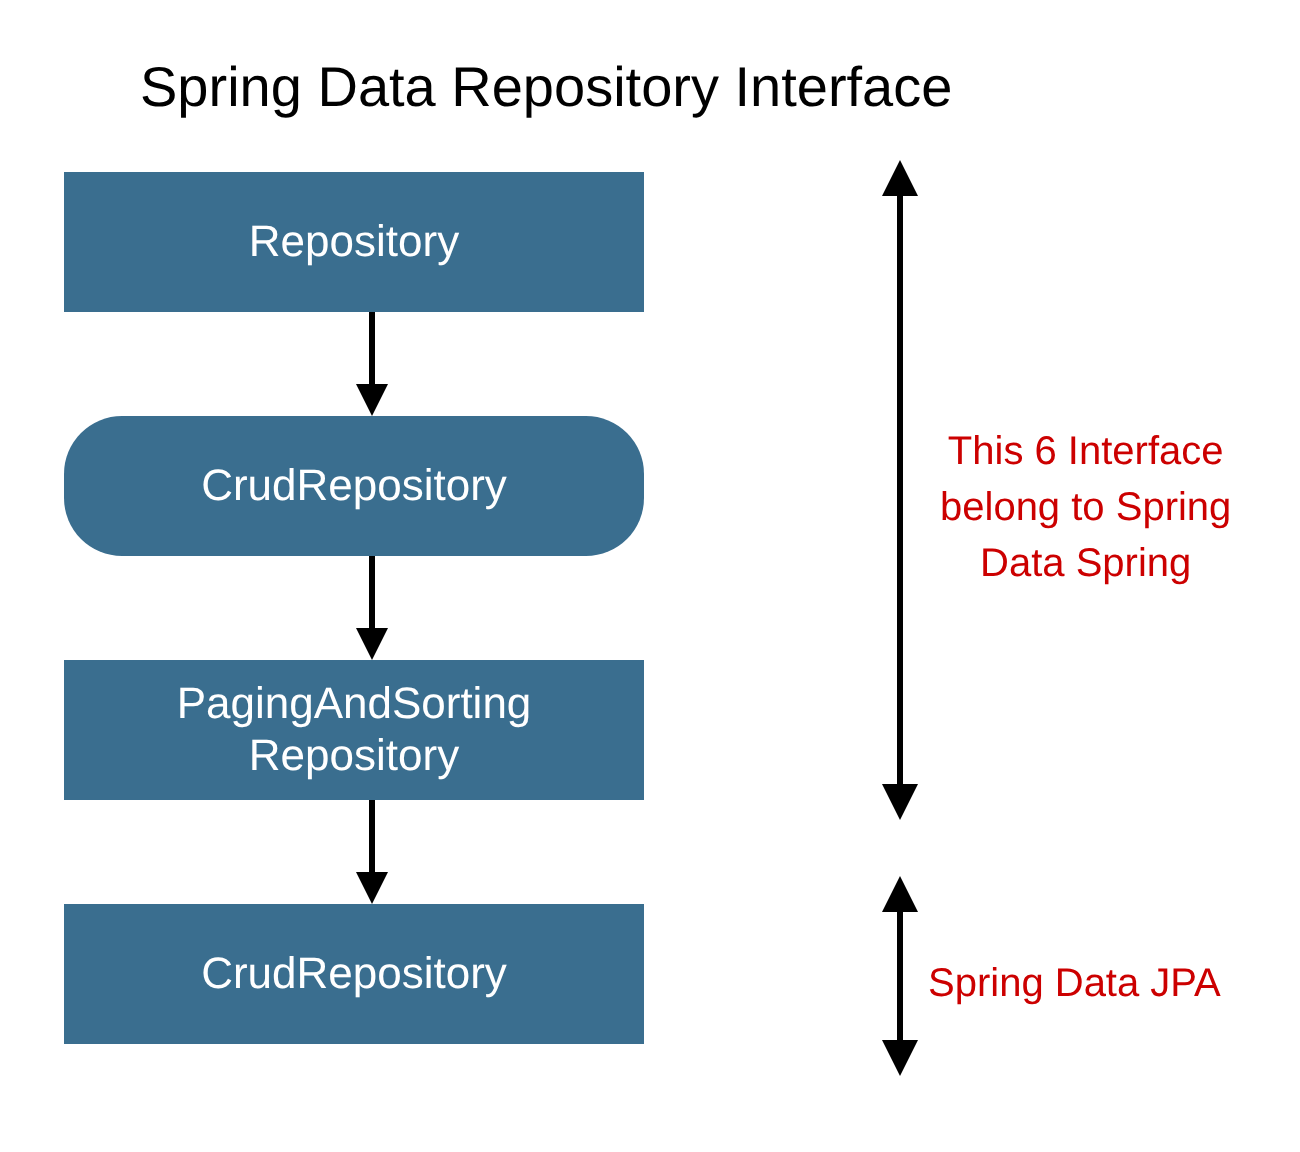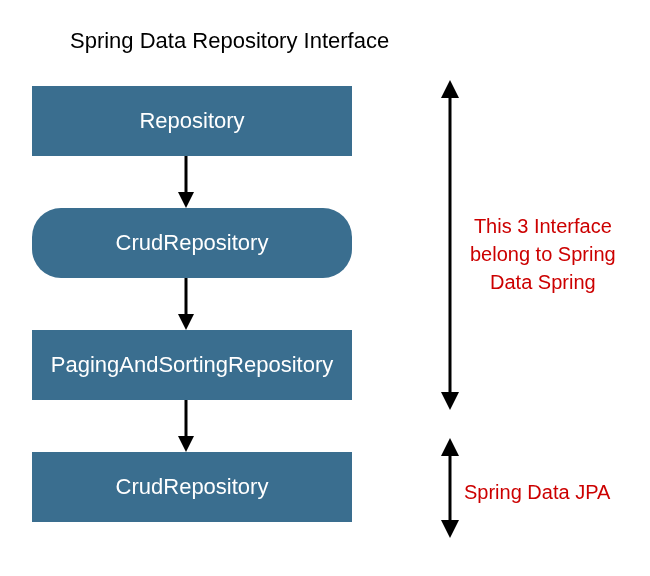--- a/index.html
+++ b/index.html
@@ -7,39 +7,39 @@
       font-family: -apple-system, BlinkMacSystemFont, "Segoe UI", Arial, sans-serif;
       background: #ffffff;
       width: 650px;
       height: 576px;
       position: relative;
     }
     .title {
       position: absolute;
       left: 70px;
       top: 28px;
-      font-size: 22px;
+      font-size: 28px;
       font-weight: 400;
       color: #000;
     }
     .box {
       position: absolute;
-      width: 320px;
+      width: 290px;
       height: 70px;
       background: #3a6e8f;
       color: #fff;
       display: flex;
       align-items: center;
       justify-content: center;
       font-size: 22px;
       text-align: center;
       line-height: 1.2;
     }
     .box-multi {
-      flex-direction: row;
+      flex-direction: column;
     }
     .arrow-down {
       position: absolute;
       left: 176px;
     }
     .arrow-down svg { display: block; }
     .annotation {
       position: absolute;
       color: #cc0000;
       font-size: 20px;
@@ -96,21 +96,21 @@
 
 <div class="bracket-arrow" style="left:438px; top:80px;">
   <svg width="24" height="330" viewBox="0 0 24 330">
     <line x1="12" y1="14" x2="12" y2="316" stroke="#000" stroke-width="3"></line>
     <polygon points="12,0 3,18 21,18" fill="#000"></polygon>
     <polygon points="12,330 3,312 21,312" fill="#000"></polygon>
   </svg>
 </div>
 
 <div class="annotation" style="left:470px; top:212px;">
-  <div>This 3 Interface</div>
+  <div>This 6 Interface</div>
   <div>belong to Spring</div>
   <div>Data Spring</div>
 </div>
 
 <div class="bracket-arrow" style="left:438px; top:438px;">
   <svg width="24" height="100" viewBox="0 0 24 100">
     <line x1="12" y1="14" x2="12" y2="86" stroke="#000" stroke-width="3"></line>
     <polygon points="12,0 3,18 21,18" fill="#000"></polygon>
     <polygon points="12,100 3,82 21,82" fill="#000"></polygon>
   </svg>

